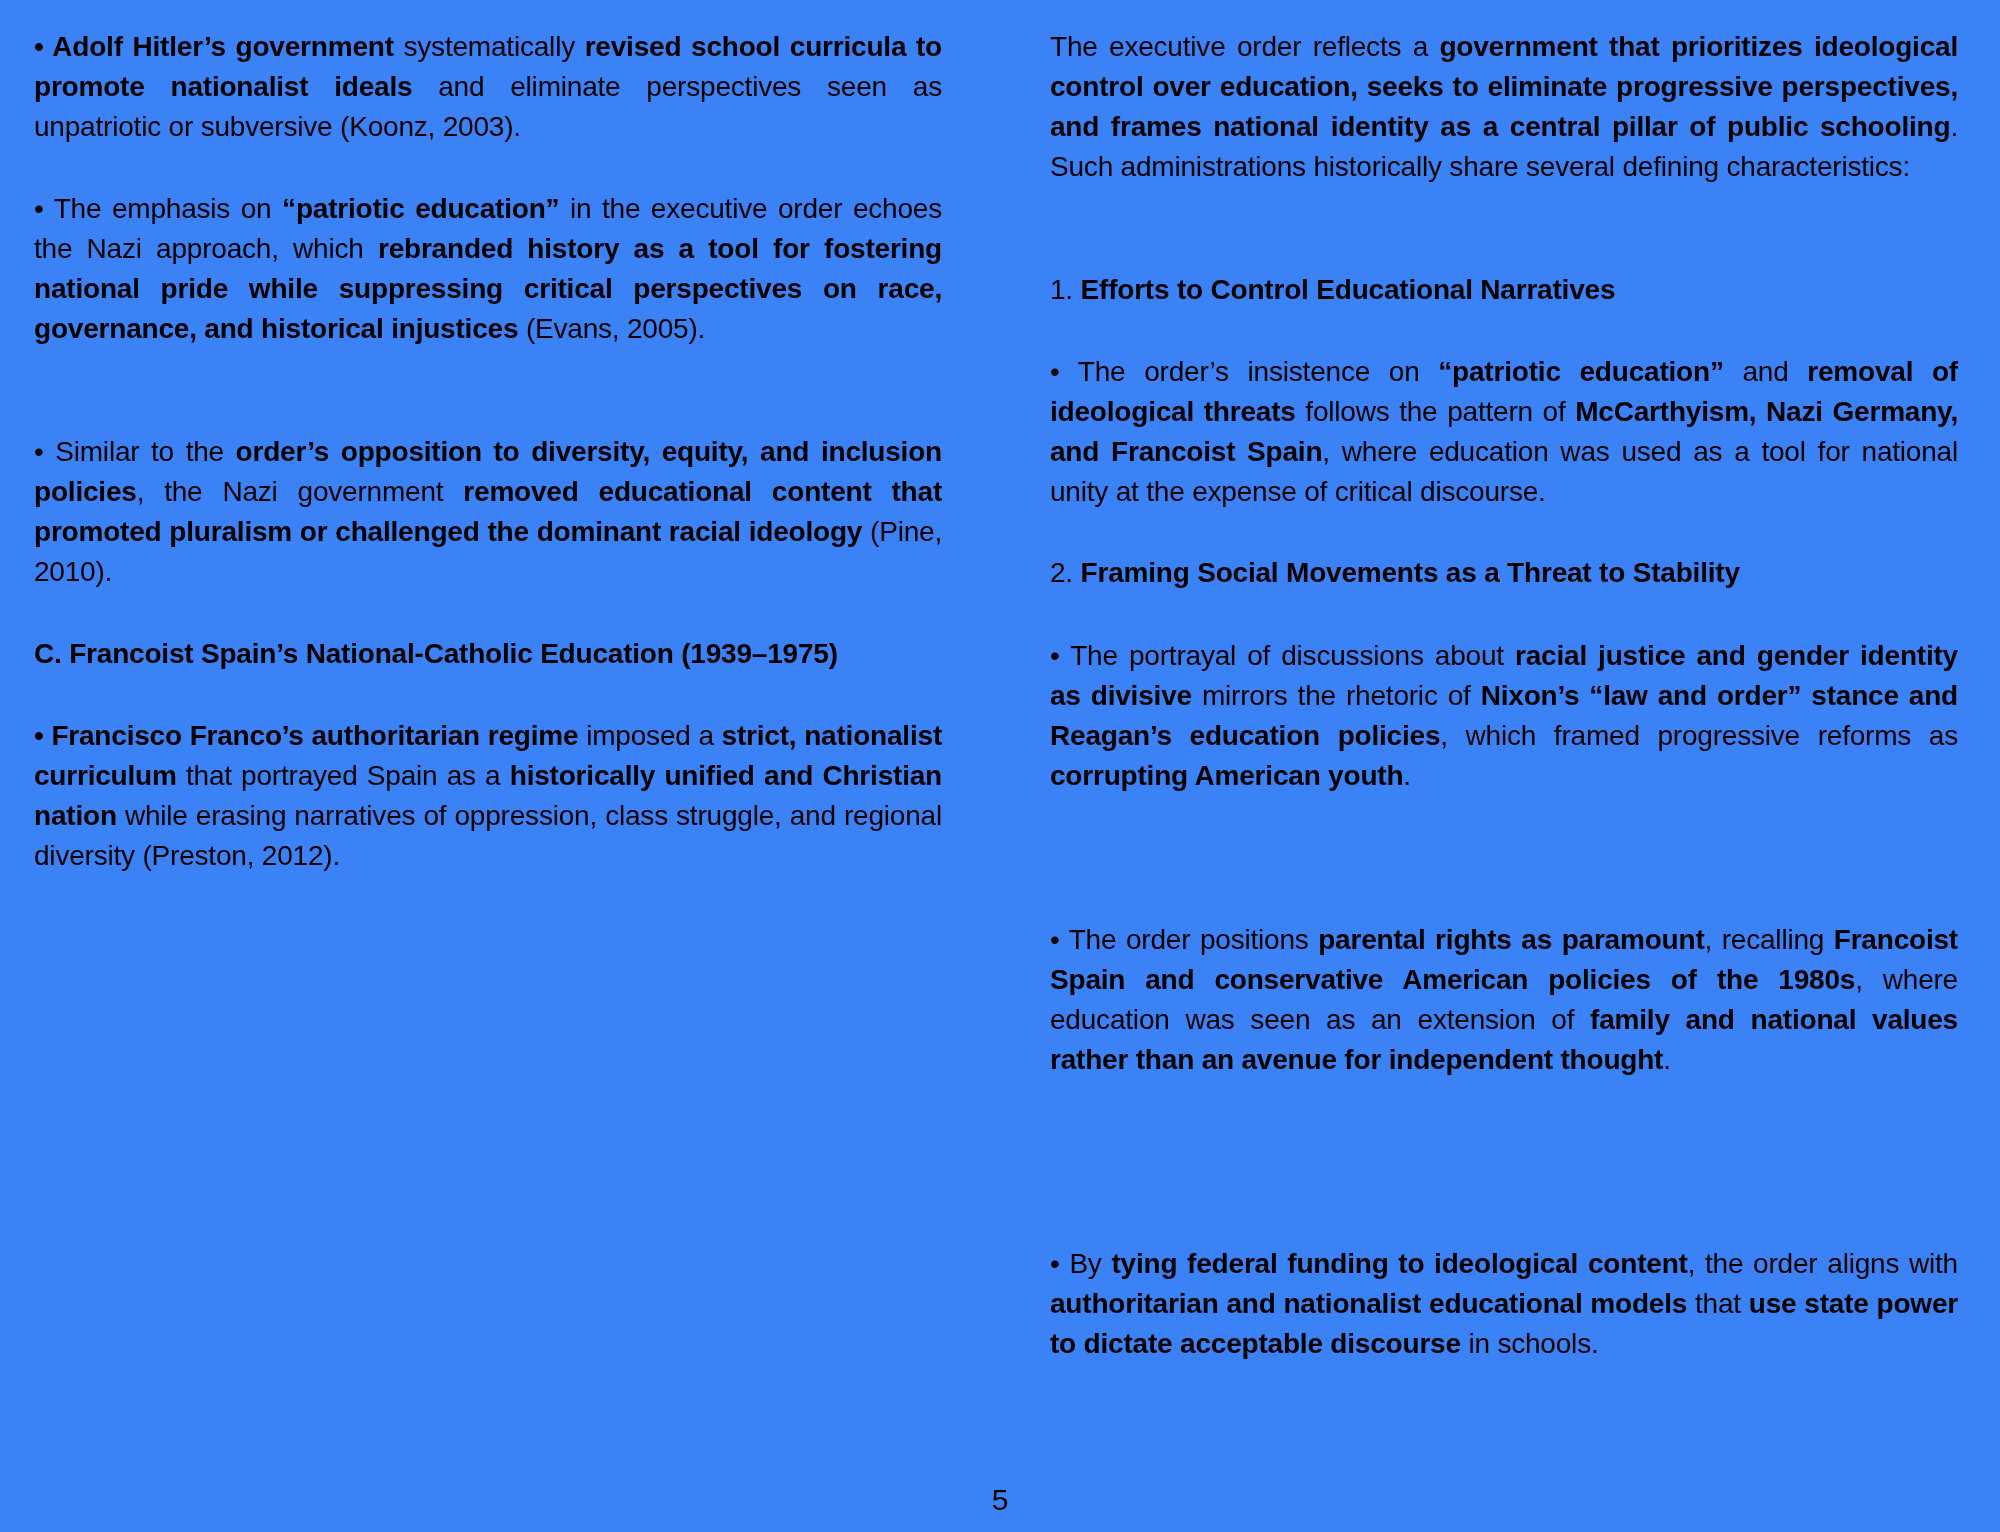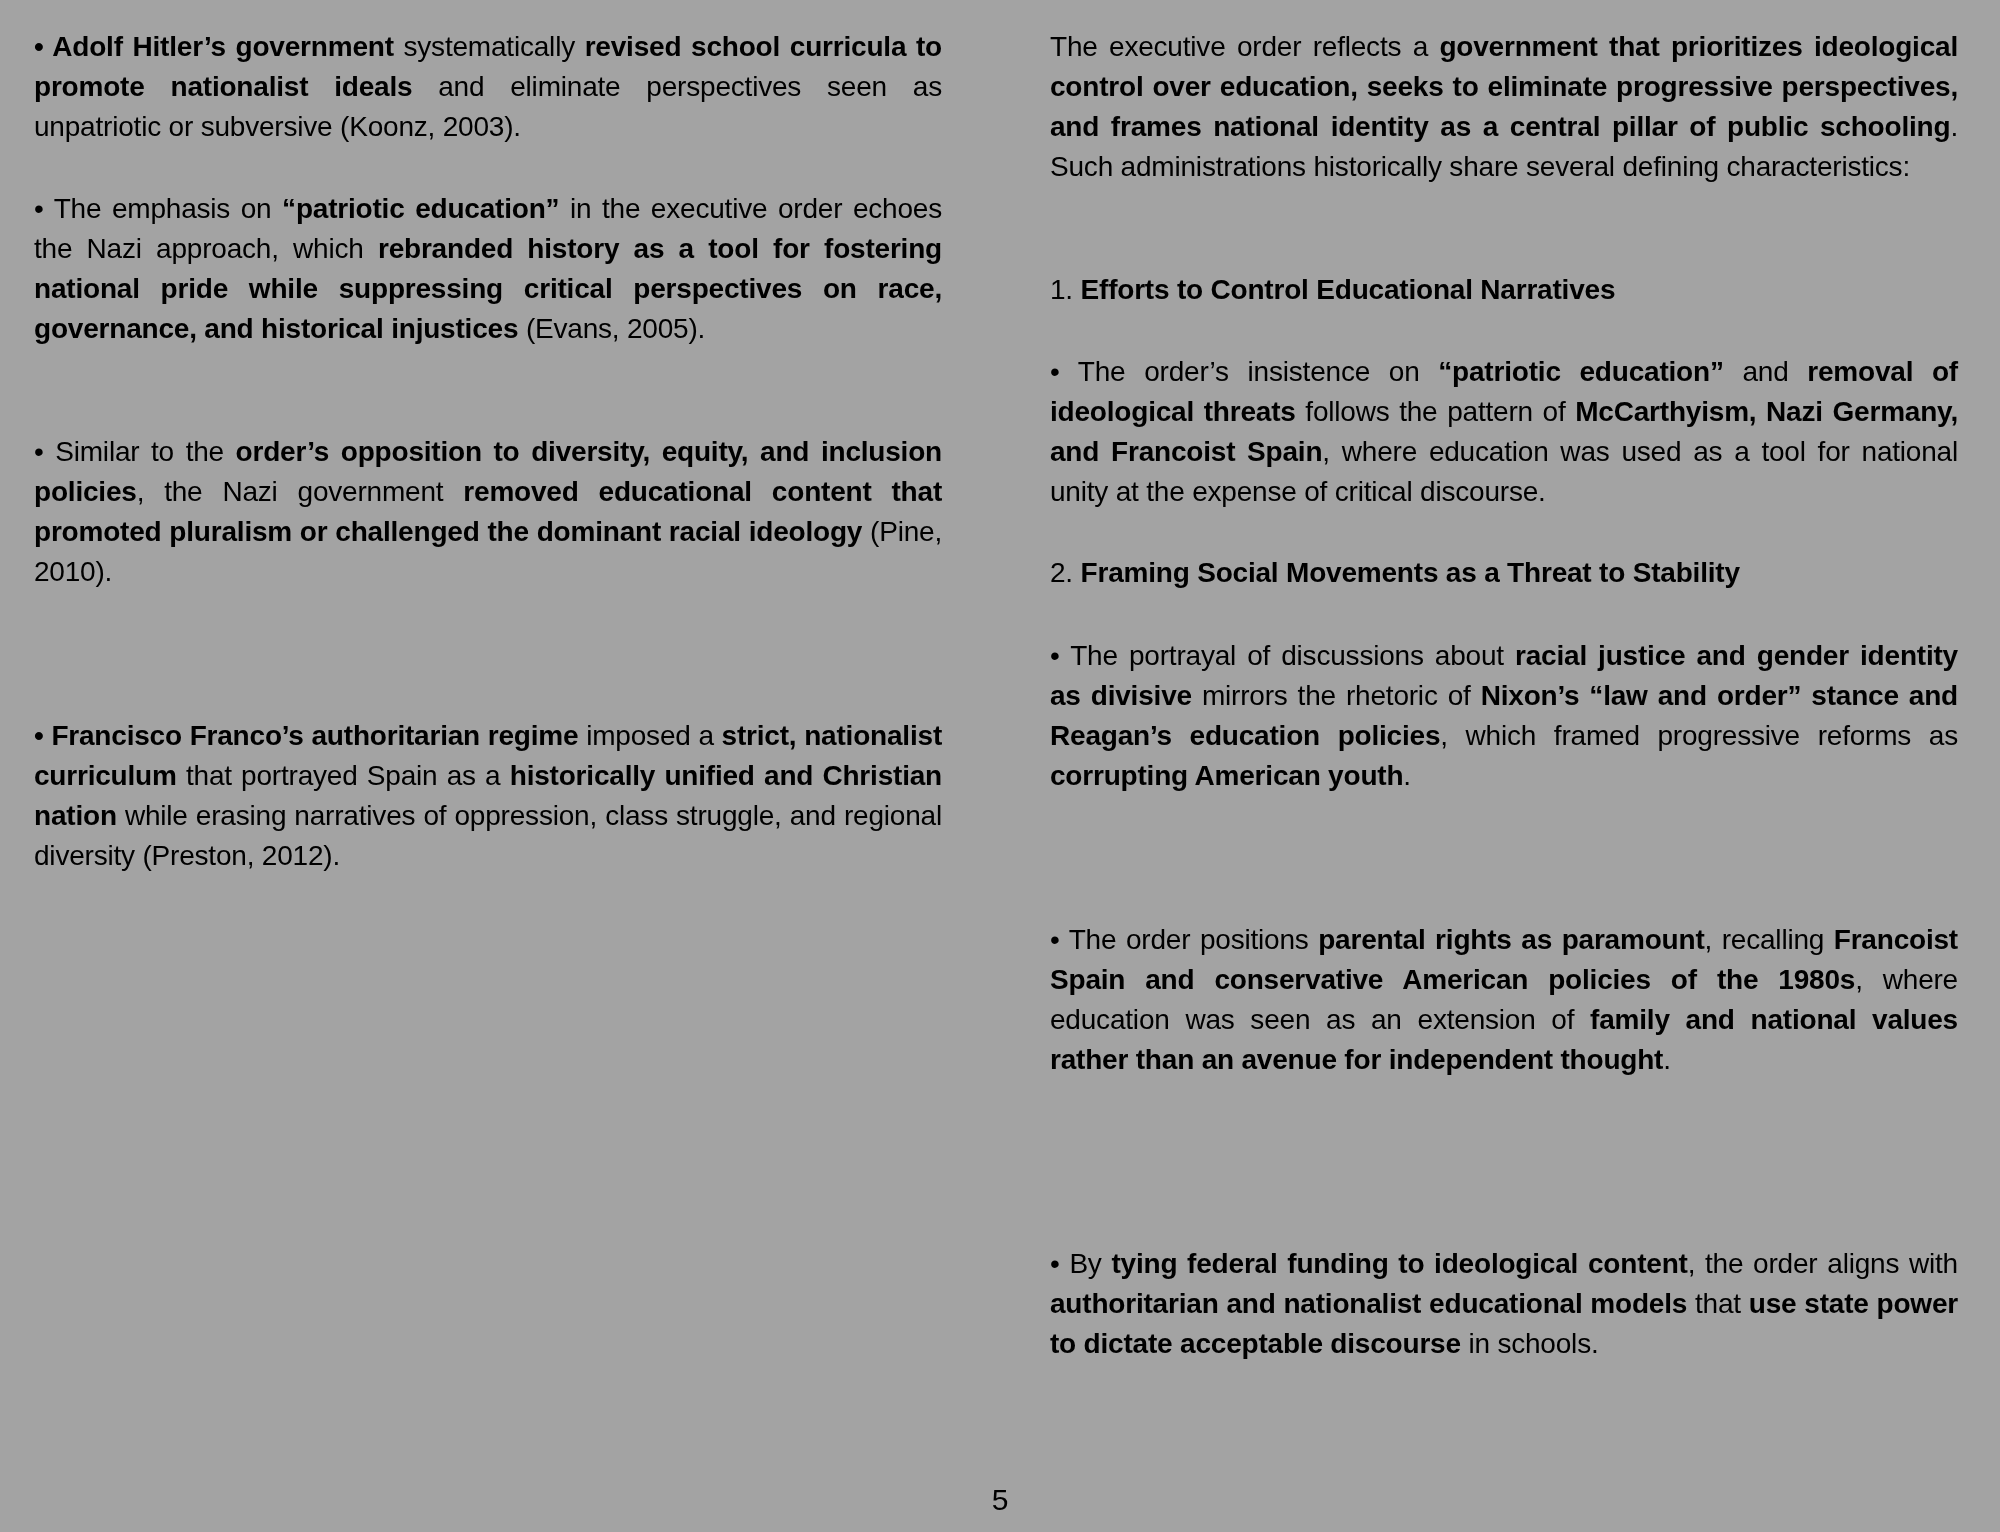--- a/index.html
+++ b/index.html
@@ -12,21 +12,21 @@
     height: 1532px;
     position: relative;
     overflow: hidden;
     font-family: "Liberation Sans", "DejaVu Sans", sans-serif;
     color: #000000;
   }
   .page {
     position: absolute;
     left: 0; top: 0;
     width: 2000px; height: 1532px;
-    background: #a3a3a3;
+    background: #3b82f6;
   }
   .column {
     position: absolute;
     top: 0;
     width: 908px;
     height: 1440px;
   }
   .col-left { left: 34px; }
   .col-right { left: 1050px; }
   .block {
@@ -58,20 +58,21 @@
   }
 </style>
 </head>
 <body>
 
 <div class="page">
   <div class="column col-left">
       <p class="block" style="top: 27px;"><span class="seg-bold">• </span><span class="seg-bold">Adolf Hitler’s government</span><span class="seg-regular"> systematically </span><span class="seg-bold">revised school curricula to promote nationalist ideals</span><span class="seg-regular"> and eliminate perspectives seen as unpatriotic or subversive (Koonz, 2003).</span></p>
       <p class="block" style="top: 189px;"><span class="seg-regular">• The emphasis on </span><span class="seg-bold">“patriotic education”</span><span class="seg-regular"> in the executive order echoes the Nazi approach, which </span><span class="seg-bold">rebranded history as a tool for fostering national pride while suppressing critical perspectives on race, governance, and historical injustices</span><span class="seg-regular"> (Evans, 2005).</span></p>
       <p class="block" style="top: 432px;"><span class="seg-regular">• Similar to the </span><span class="seg-bold">order’s opposition to diversity, equity, and inclusion policies</span><span class="seg-regular">, the Nazi government </span><span class="seg-bold">removed educational content that promoted pluralism or challenged the dominant racial ideology</span><span class="seg-regular"> (Pine, 2010).</span></p>
+      <h3 class="block heading" style="top: 634px;"><span class="seg-bold">C. Francoist Spain’s National-Catholic Education (1939–1975)</span></h3>
       <p class="block" style="top: 716px;"><span class="seg-bold">• </span><span class="seg-bold">Francisco Franco’s authoritarian regime</span><span class="seg-regular"> imposed a </span><span class="seg-bold">strict, nationalist curriculum</span><span class="seg-regular"> that portrayed Spain as a </span><span class="seg-bold">historically unified and Christian nation</span><span class="seg-regular"> while erasing narratives of oppression, class struggle, and regional diversity (Preston, 2012).</span></p>
     </div>
   <div class="column col-right">
       <p class="block" style="top: 27px;"><span class="seg-regular">The executive order reflects a </span><span class="seg-bold">government that prioritizes ideological control over education, seeks to eliminate progressive perspectives, and frames national identity as a central pillar of public schooling</span><span class="seg-regular">. Such administrations historically share several defining characteristics:</span></p>
       <h3 class="block heading" style="top: 270px;"><span class="seg-regular">1. </span><span class="seg-bold">Efforts to Control Educational Narratives</span></h3>
       <p class="block" style="top: 352px;"><span class="seg-regular">• The order’s insistence on </span><span class="seg-bold">“patriotic education”</span><span class="seg-regular"> and </span><span class="seg-bold">removal of ideological threats</span><span class="seg-regular"> follows the pattern of </span><span class="seg-bold">McCarthyism, Nazi Germany, and Francoist Spain</span><span class="seg-regular">, where education was used as a tool for national unity at the expense of critical discourse.</span></p>
       <h3 class="block heading" style="top: 553px;"><span class="seg-regular">2. </span><span class="seg-bold">Framing Social Movements as a Threat to Stability</span></h3>
       <p class="block" style="top: 636px;"><span class="seg-regular">• The portrayal of discussions about </span><span class="seg-bold">racial justice and gender identity as divisive</span><span class="seg-regular"> mirrors the rhetoric of </span><span class="seg-bold">Nixon’s “law and order” stance and Reagan’s education policies</span><span class="seg-regular">, which framed progressive reforms as </span><span class="seg-bold">corrupting American youth</span><span class="seg-regular">.</span></p>
       <p class="block" style="top: 920px;"><span class="seg-regular">• The order positions </span><span class="seg-bold">parental rights as paramount</span><span class="seg-regular">, recalling </span><span class="seg-bold">Francoist Spain and conservative American policies of the 1980s</span><span class="seg-regular">, where education was seen as an extension of </span><span class="seg-bold">family and national values rather than an avenue for independent thought</span><span class="seg-regular">.</span></p>
       <p class="block" style="top: 1244px;"><span class="seg-regular">• By </span><span class="seg-bold">tying federal funding to ideological content</span><span class="seg-regular">, the order aligns with </span><span class="seg-bold">authoritarian and nationalist educational models</span><span class="seg-regular"> that </span><span class="seg-bold">use state power to dictate acceptable discourse</span><span class="seg-regular"> in schools.</span></p>

